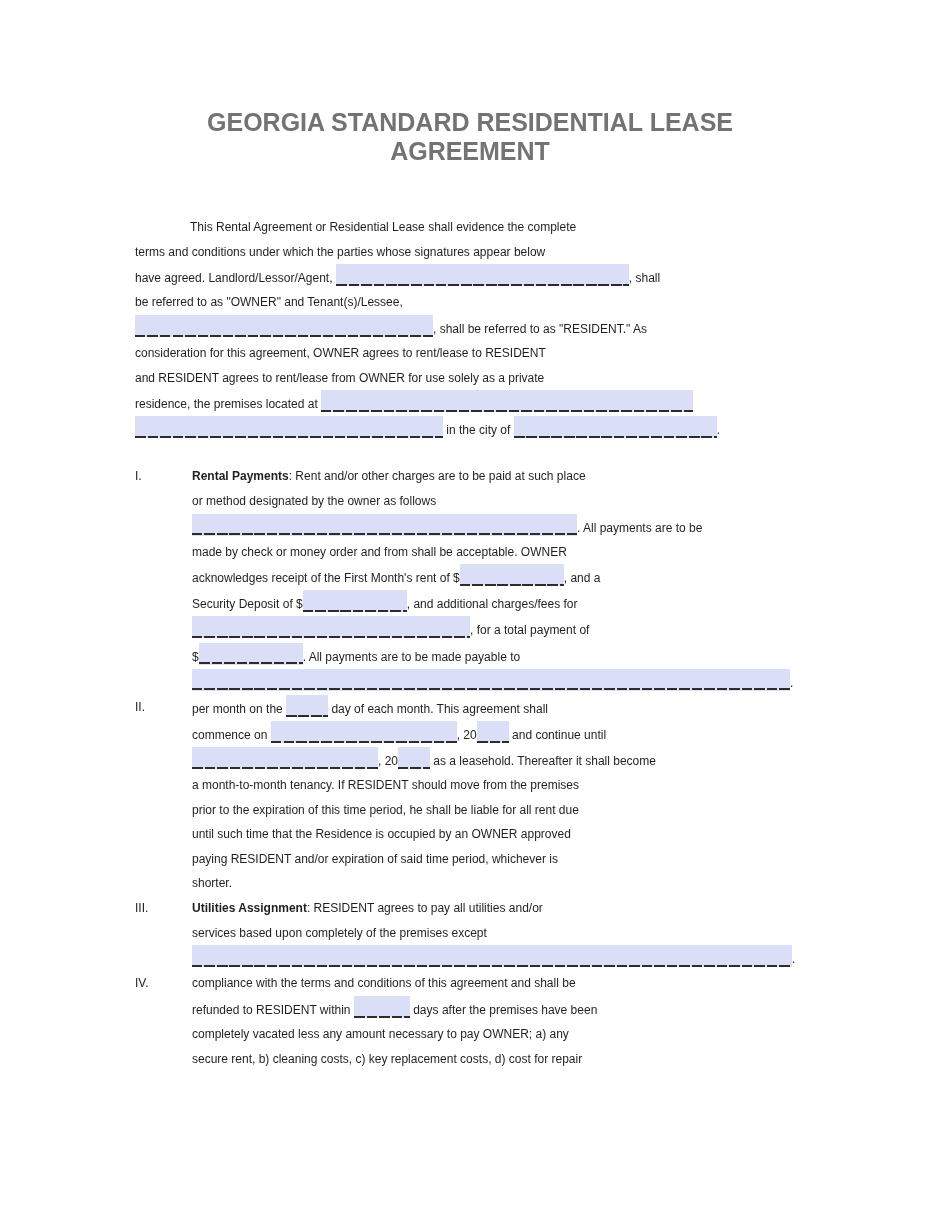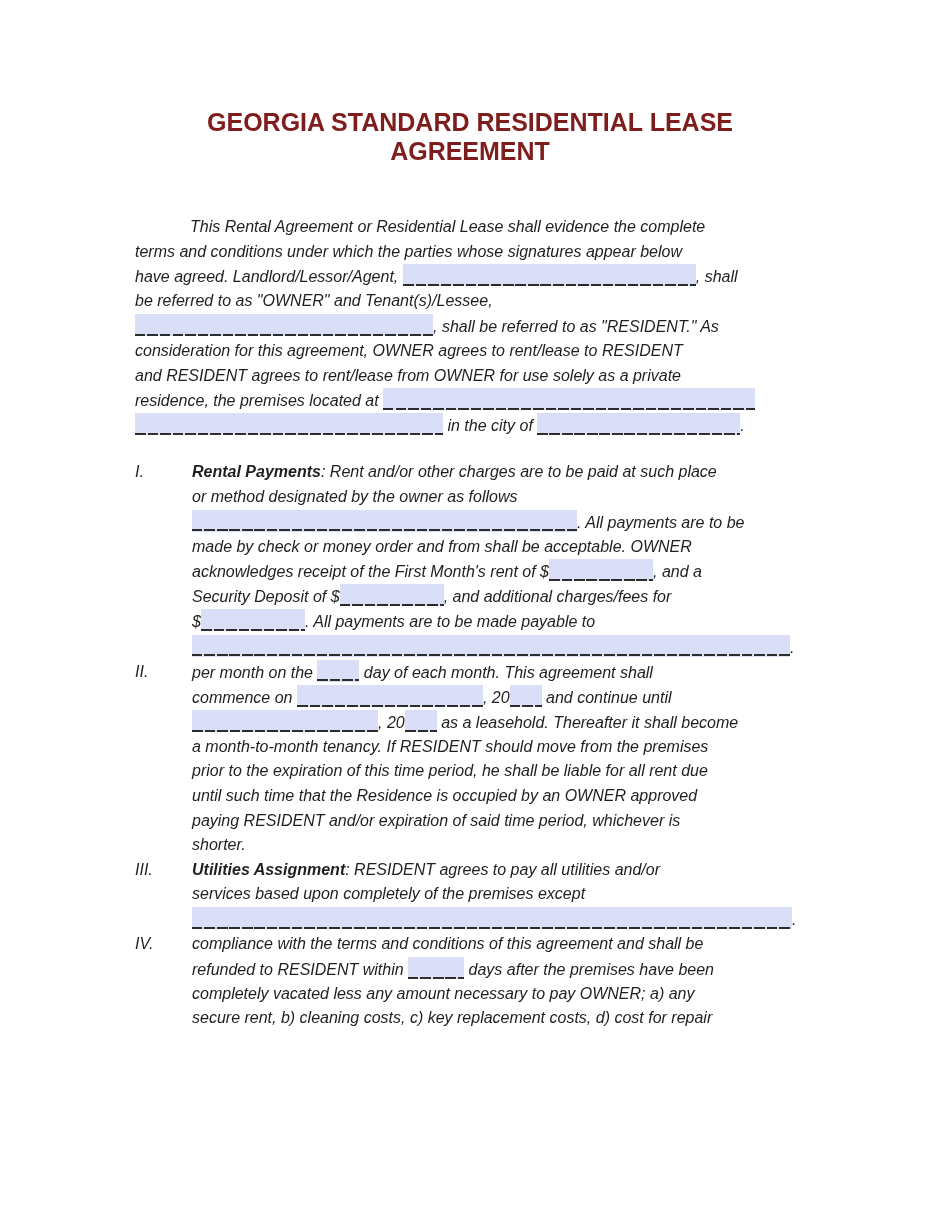--- a/index.html
+++ b/index.html
@@ -19,23 +19,23 @@
     position:relative;
     overflow:hidden;
   }
   .page{width:940px;height:1221px;position:relative;background:#fff;}
   .doc-title{
     margin-top:108px;
     text-align:center;
     font-size:25px;
     line-height:29px;
     font-weight:bold;
-    color:#7f1d1d;
+    color:#737373;
   }
-  .body-text{font-size:16px;line-height:24.6px;font-style:italic;}
+  .body-text{font-size:12px;line-height:24.6px;}
   .intro{
     margin:49px 0 0 135px;
     width:690px;
   }
   .tline{white-space:pre;}
   .intro .tline:first-child{text-indent:55px;}
   .sections{margin:22px 0 0 135px;}
   .section-row{display:flex;align-items:flex-start;}
   .numeral{width:57px;flex:0 0 57px;}
   .section-content{flex:1 1 auto;min-width:0;}
@@ -76,20 +76,21 @@
   <div class="sections body-text" id="sections">
       <div class="section-row">
         <div class="numeral">I.</div>
         <div class="section-content">
           <div class="tline"><span class="b">Rental Payments</span><span>: Rent and/or other charges are to be paid at such place</span></div>
           <div class="tline"><span>or method designated by the owner as follows</span></div>
           <div class="tline"><span class="blank" style="width: 385px;"></span><span>. All payments are to be</span></div>
           <div class="tline"><span>made by check or money order and from shall be acceptable. OWNER</span></div>
           <div class="tline"><span>acknowledges receipt of the First Month's rent of $</span><span class="blank" style="width: 104px;"></span><span>, and a</span></div>
           <div class="tline"><span>Security Deposit of $</span><span class="blank" style="width: 104px;"></span><span>, and additional charges/fees for</span></div>
+          <div class="tline"><span class="blank" style="width: 278px;"></span><span>, for a total payment of</span></div>
           <div class="tline"><span>$</span><span class="blank" style="width: 104px;"></span><span>. All payments are to be made payable to</span></div>
           <div class="tline"><span class="blank" style="width: 598px;"></span><span>.</span></div>
         </div>
       </div>
       <div class="section-row">
         <div class="numeral">II.</div>
         <div class="section-content">
           <div class="tline"><span>per month on the </span><span class="blank" style="width: 42px;"></span><span> day of each month. This agreement shall</span></div>
           <div class="tline"><span>commence on </span><span class="blank" style="width: 186px;"></span><span>, 20</span><span class="blank" style="width: 32px;"></span><span> and continue until</span></div>
           <div class="tline"><span class="blank" style="width: 186px;"></span><span>, 20</span><span class="blank" style="width: 32px;"></span><span> as a leasehold. Thereafter it shall become</span></div>

